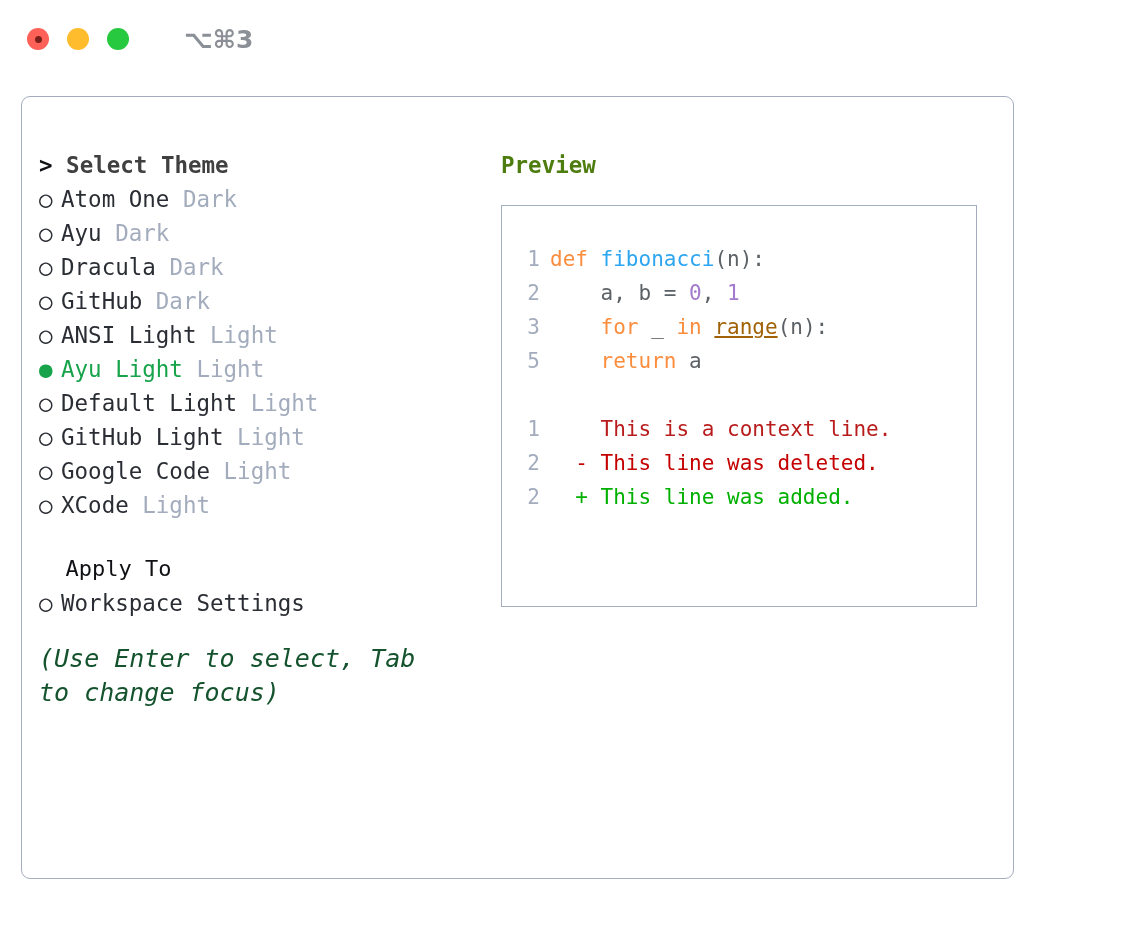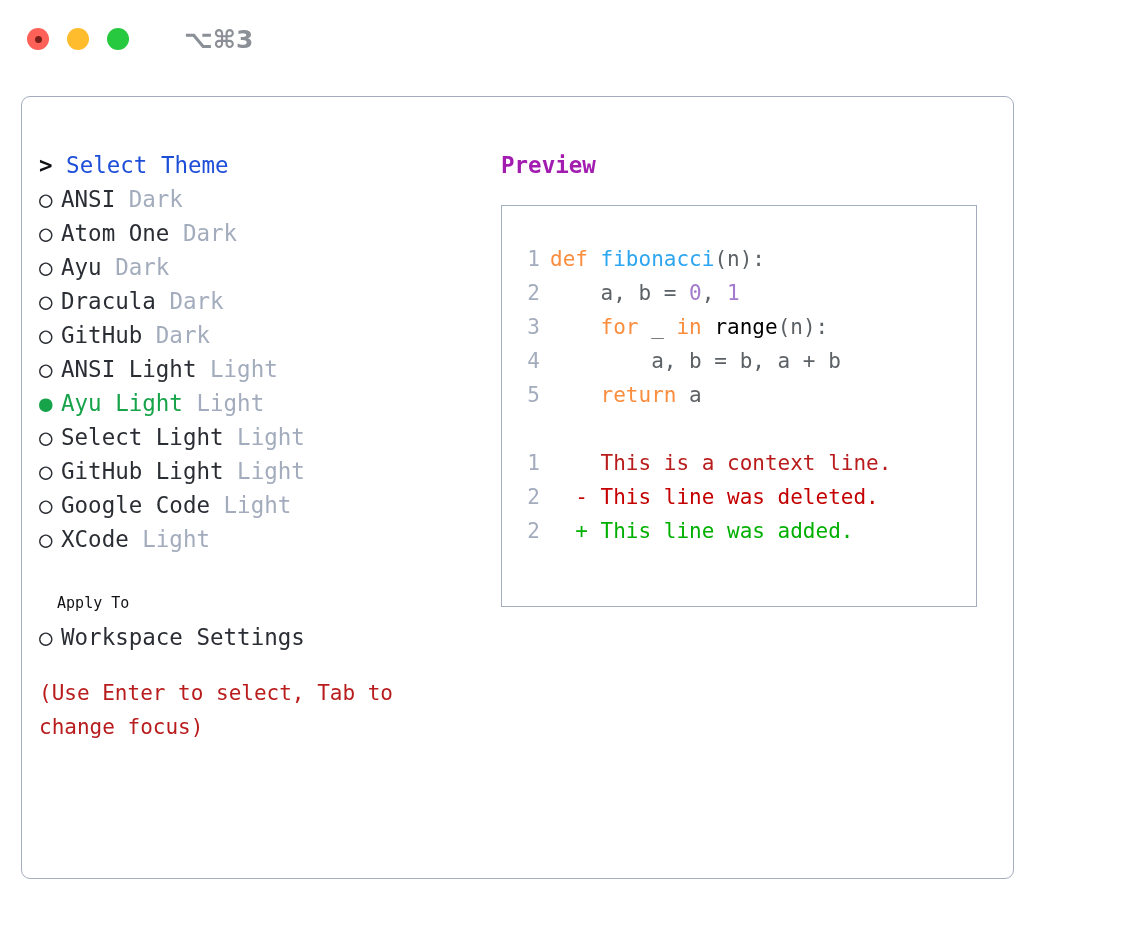--- a/index.html
+++ b/index.html
@@ -96,63 +96,64 @@
     line-height: 34px;
     font-size: 22.5px;
     white-space: pre;
     display: block;
   }
   .caret {
     font-weight: bold;
     color: #101114;
   }
   .head-title {
-    font-weight: normal;
-    color: #1d4ed8;
+    font-weight: bold;
+    color: #404040;
   }
   .bullet {
     display: inline-block;
     width: 22px;
     color: #2a2d33;
   }
   .bullet.on { color: #16A34A; }
   .name { color: #2a2d33; }
   .name.sel { color: #16A34A; }
   .kind { color: #A3ACBD; }
 
   .section-head {
     height: 34px;
     line-height: 34px;
-    font-size: 15px;
+    font-size: 22px;
     white-space: pre;
     color: #101114;
   }
   .spacer-lg { height: 30px; }
   .spacer-md { height: 22px; }
 
   .hint {
-    font-size: 21px;
-    line-height: 34px;
-    color: #b91c1c;
+    font-size: 25px;
+    line-height: 34px;
+    color: #14532d;
     width: 420px;
     white-space: pre-wrap;
+    font-style: italic;
   }
 
   
   .right-col {
     position: absolute;
     left: 479px;
     top: 51px;
     width: 500px;
   }
   .preview-title {
     font-size: 22.5px;
     line-height: 34px;
     font-weight: bold;
-    color: #a21caf;
+    color: #4d7c0f;
   }
   .preview-box {
     margin-top: 23px;
     width: 476px;
     height: 402px;
     border: 1.6px solid #A4ADBD;
     box-sizing: border-box;
     background: #ffffff;
     padding: 36px 0 18px 12px;
   }
@@ -165,21 +166,21 @@
     display: inline-block;
     width: 26px;
     text-align: right;
     color: #A3ACBD;
     margin-right: 10px;
   }
   .blank-line { height: 34px; }
 
   .tok-kw    { color: #FA8D3E; }
   .tok-fn    { color: #2CA6F0; }
-  .tok-call  { color: #000000; }
+  .tok-call  { color: #a16207; text-decoration: underline; }
   .tok-num   { color: #A37ACC; }
   .tok-plain { color: #5C6166; }
   .tok-punc  { color: #5C6166; }
 
   .diff-ctx { color: #b91c1c; }
   .diff-del { color: #C40000; }
   .diff-add { color: #00B000; }
 </style>
 </head>
 <body>
@@ -196,28 +197,27 @@
   </div>
 
   <div class="panel">
     <div class="columns">
 
       <div class="left-col">
 
         <div class="row"><span class="caret">&gt; </span><span class="head-title">Select Theme</span></div>
 
         <div id="theme-list">
-            <div class="row"><span class="bullet">○</span><span class="name">ANSI</span><span> </span><span class="kind">Dark</span></div>
             <div class="row"><span class="bullet">○</span><span class="name">Atom One</span><span> </span><span class="kind">Dark</span></div>
             <div class="row"><span class="bullet">○</span><span class="name">Ayu</span><span> </span><span class="kind">Dark</span></div>
             <div class="row"><span class="bullet">○</span><span class="name">Dracula</span><span> </span><span class="kind">Dark</span></div>
             <div class="row"><span class="bullet">○</span><span class="name">GitHub</span><span> </span><span class="kind">Dark</span></div>
             <div class="row"><span class="bullet">○</span><span class="name">ANSI Light</span><span> </span><span class="kind">Light</span></div>
             <div class="row"><span class="bullet on">●</span><span class="name sel">Ayu Light</span><span> </span><span class="kind">Light</span></div>
-            <div class="row"><span class="bullet">○</span><span class="name">Select Light</span><span> </span><span class="kind">Light</span></div>
+            <div class="row"><span class="bullet">○</span><span class="name">Default Light</span><span> </span><span class="kind">Light</span></div>
             <div class="row"><span class="bullet">○</span><span class="name">GitHub Light</span><span> </span><span class="kind">Light</span></div>
             <div class="row"><span class="bullet">○</span><span class="name">Google Code</span><span> </span><span class="kind">Light</span></div>
             <div class="row"><span class="bullet">○</span><span class="name">XCode</span><span> </span><span class="kind">Light</span></div>
           </div>
 
         <div class="spacer-lg"></div>
 
         <div class="section-head"><span>  </span><span>Apply To</span></div>
 
         <div id="apply-list">
@@ -230,21 +230,20 @@
       </div>
 
       <div class="right-col">
         <div class="preview-title">Preview</div>
 
         <div class="preview-box">
           <div id="code-block">
               <div class="code-line"><span class="ln">1</span><span class="tok-kw">def </span><span class="tok-fn">fibonacci</span><span class="tok-punc">(n):</span></div>
               <div class="code-line"><span class="ln">2</span><span class="tok-plain">    a, b = </span><span class="tok-num">0</span><span class="tok-punc">, </span><span class="tok-num">1</span></div>
               <div class="code-line"><span class="ln">3</span><span class="tok-plain">    </span><span class="tok-kw">for</span><span class="tok-plain"> _ </span><span class="tok-kw">in</span><span class="tok-plain"> </span><span class="tok-call">range</span><span class="tok-punc">(n):</span></div>
-              <div class="code-line"><span class="ln">4</span><span class="tok-plain">        a, b = b, a + b</span></div>
               <div class="code-line"><span class="ln">5</span><span class="tok-plain">    </span><span class="tok-kw">return</span><span class="tok-plain"> a</span></div>
             </div>
           <div class="blank-line"></div>
           <div id="diff-block">
               <div class="code-line"><span class="ln">1</span><span class="diff-ctx">   </span><span class="diff-ctx"> This is a context line.</span></div>
               <div class="code-line"><span class="ln">2</span><span class="diff-del">  -</span><span class="diff-del"> This line was deleted.</span></div>
               <div class="code-line"><span class="ln">2</span><span class="diff-add">  +</span><span class="diff-add"> This line was added.</span></div>
             </div>
         </div>
       </div>

